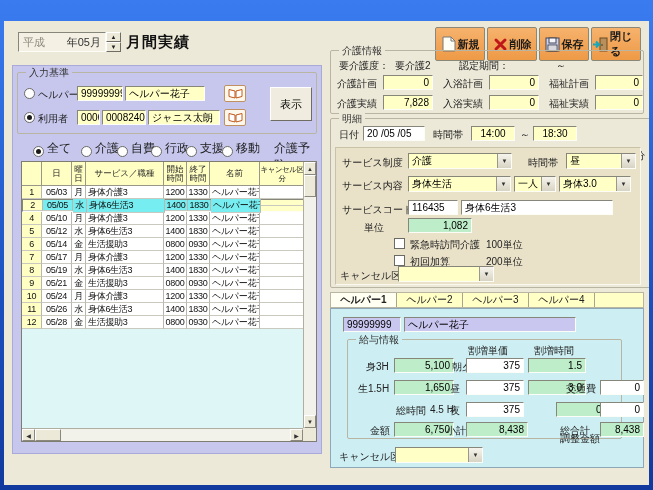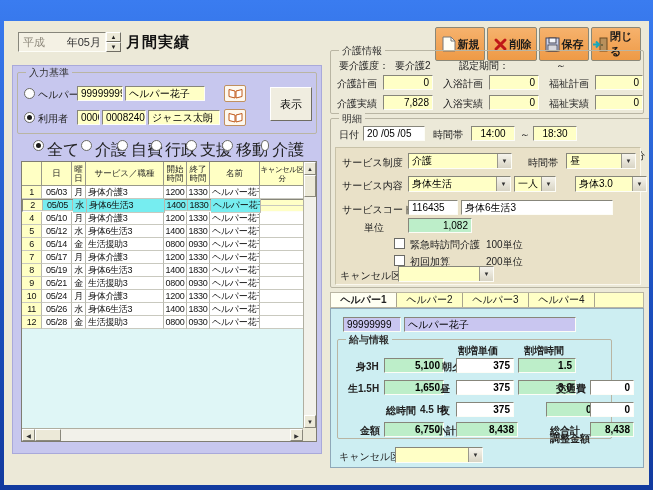--- a/index.html
+++ b/index.html
@@ -46,21 +46,21 @@
   .spin{position:absolute;left:102px;top:11px;width:15px;height:20px;display:flex;flex-direction:column;}
   .spin>div{flex:1;border:1px solid;border-color:#fff #6f6d63 #6f6d63 #fff;background:#ece9d8;
     display:flex;align-items:center;justify-content:center;}
   .spin .up::after{content:"▲";font-size:6px;color:#222;}
   .spin .dn::after{content:"▼";font-size:6px;color:#222;}
   .ptitle{position:absolute;left:122px;top:12px;font-size:15px;font-weight:bold;color:#111;letter-spacing:1px;}
 
   .leftpanel{position:absolute;left:8px;top:44px;width:310px;height:389px;background:#c7c7ee;border:1px solid #a9a9da;}
   .leftpanel .gb>.lg{background:#c7c7ee;}
   .filters{position:absolute;left:6px;top:74px;width:298px;height:16px;}
-  .filters .fitem{position:absolute;top:0;display:flex;align-items:flex-start;gap:3px;font-size:16px;color:#222;}
+  .filters .fitem{position:absolute;top:0;display:flex;align-items:flex-end;gap:3px;font-size:12px;color:#222;}
   .frad{width:11px;height:11px;border-radius:50%;background:#fff;border:1px solid #6a6a66;position:relative;}
   .frad.on::after{content:"";position:absolute;left:2px;top:2px;width:5px;height:5px;border-radius:50%;background:#1a1a1a;}
 
   .tablebox{position:absolute;left:8px;top:95px;width:296px;height:281px;border:1px solid #7f7d72;background:#dff6f6;overflow:hidden;}
   .thead{display:flex;height:24px;}
   .thead .cell{background:#ffffc4;border-right:1px solid #98988a;border-bottom:1px solid #98988a;
     font-size:8.5px;line-height:9px;display:flex;align-items:center;justify-content:center;text-align:center;
     word-break:break-all;overflow:hidden;color:#222;}
   .trow{display:flex;height:13px;}
   .trow .cell{border-right:1px solid #b8b8ae;border-bottom:1px solid #c9c9bf;font-size:9px;
@@ -410,21 +410,21 @@
 
         <span class="lbl" style="left:6px;top:31px;">サービス内容</span>
         <div class="sel" style="left:72px;top:28px;width:103px;">
           <span class="val">身体生活</span>
             <span class="arw"></span>
         </div>
         <div class="sel" style="left:178px;top:28px;width:42px;">
           <span class="val">一人</span>
             <span class="arw"></span>
         </div>
-        <div class="sel" style="left:239px;top:28px;width:72px;justify-content:space-between;">
+        <div class="sel" style="left:223px;top:28px;width:72px;justify-content:space-between;">
           <span class="val">身体3.0</span>
             <span class="arw"></span>
         </div>
 
         <span class="lbl" style="left:6px;top:55px;">サービスコード</span>
         <div class="fld white" style="left:72px;top:52px;width:50px;">116435</div>
         <div class="fld white" style="left:125px;top:52px;width:152px;">身体6生活3</div>
 
         <span class="lbl" style="left:28px;top:73px;">単位</span>
         <div class="fld green right" style="left:72px;top:70px;width:64px;">1,082</div>
@@ -448,21 +448,21 @@
         <div class="tab active">ヘルパー1</div>
         <div class="tab">ヘルパー2</div>
         <div class="tab">ヘルパー3</div>
         <div class="tab">ヘルパー4</div>
       </div>
 
     <div class="tabpanel">
       <div class="fld lav" style="left:12px;top:8px;width:58px;">99999999</div>
       <div class="fld lav" style="left:73px;top:8px;width:172px;">ヘルパー花子</div>
 
-      <div class="gb" style="left:6px;top:30px;width:275px;height:100px;font-weight:bold;">
+      <div class="gb" style="left:16px;top:30px;width:275px;height:100px;">
         <span class="lg">給与情報</span>
         <span class="lbl" style="left:120px;top:4px;">割増単価</span>
         <span class="lbl" style="left:186px;top:4px;">割増時間</span>
 
         <span class="lbl" style="left:18px;top:20px;">身3H</span>
         <div class="fld green right" style="left:46px;top:18px;width:60px;">5,100</div>
         <span class="lbl" style="left:96px;top:20px;margin-left:8px;">朝夕</span>
         <div class="fld white right" style="left:118px;top:18px;width:58px;">375</div>
         <div class="fld green right" style="left:180px;top:18px;width:58px;">1.5</div>
 

